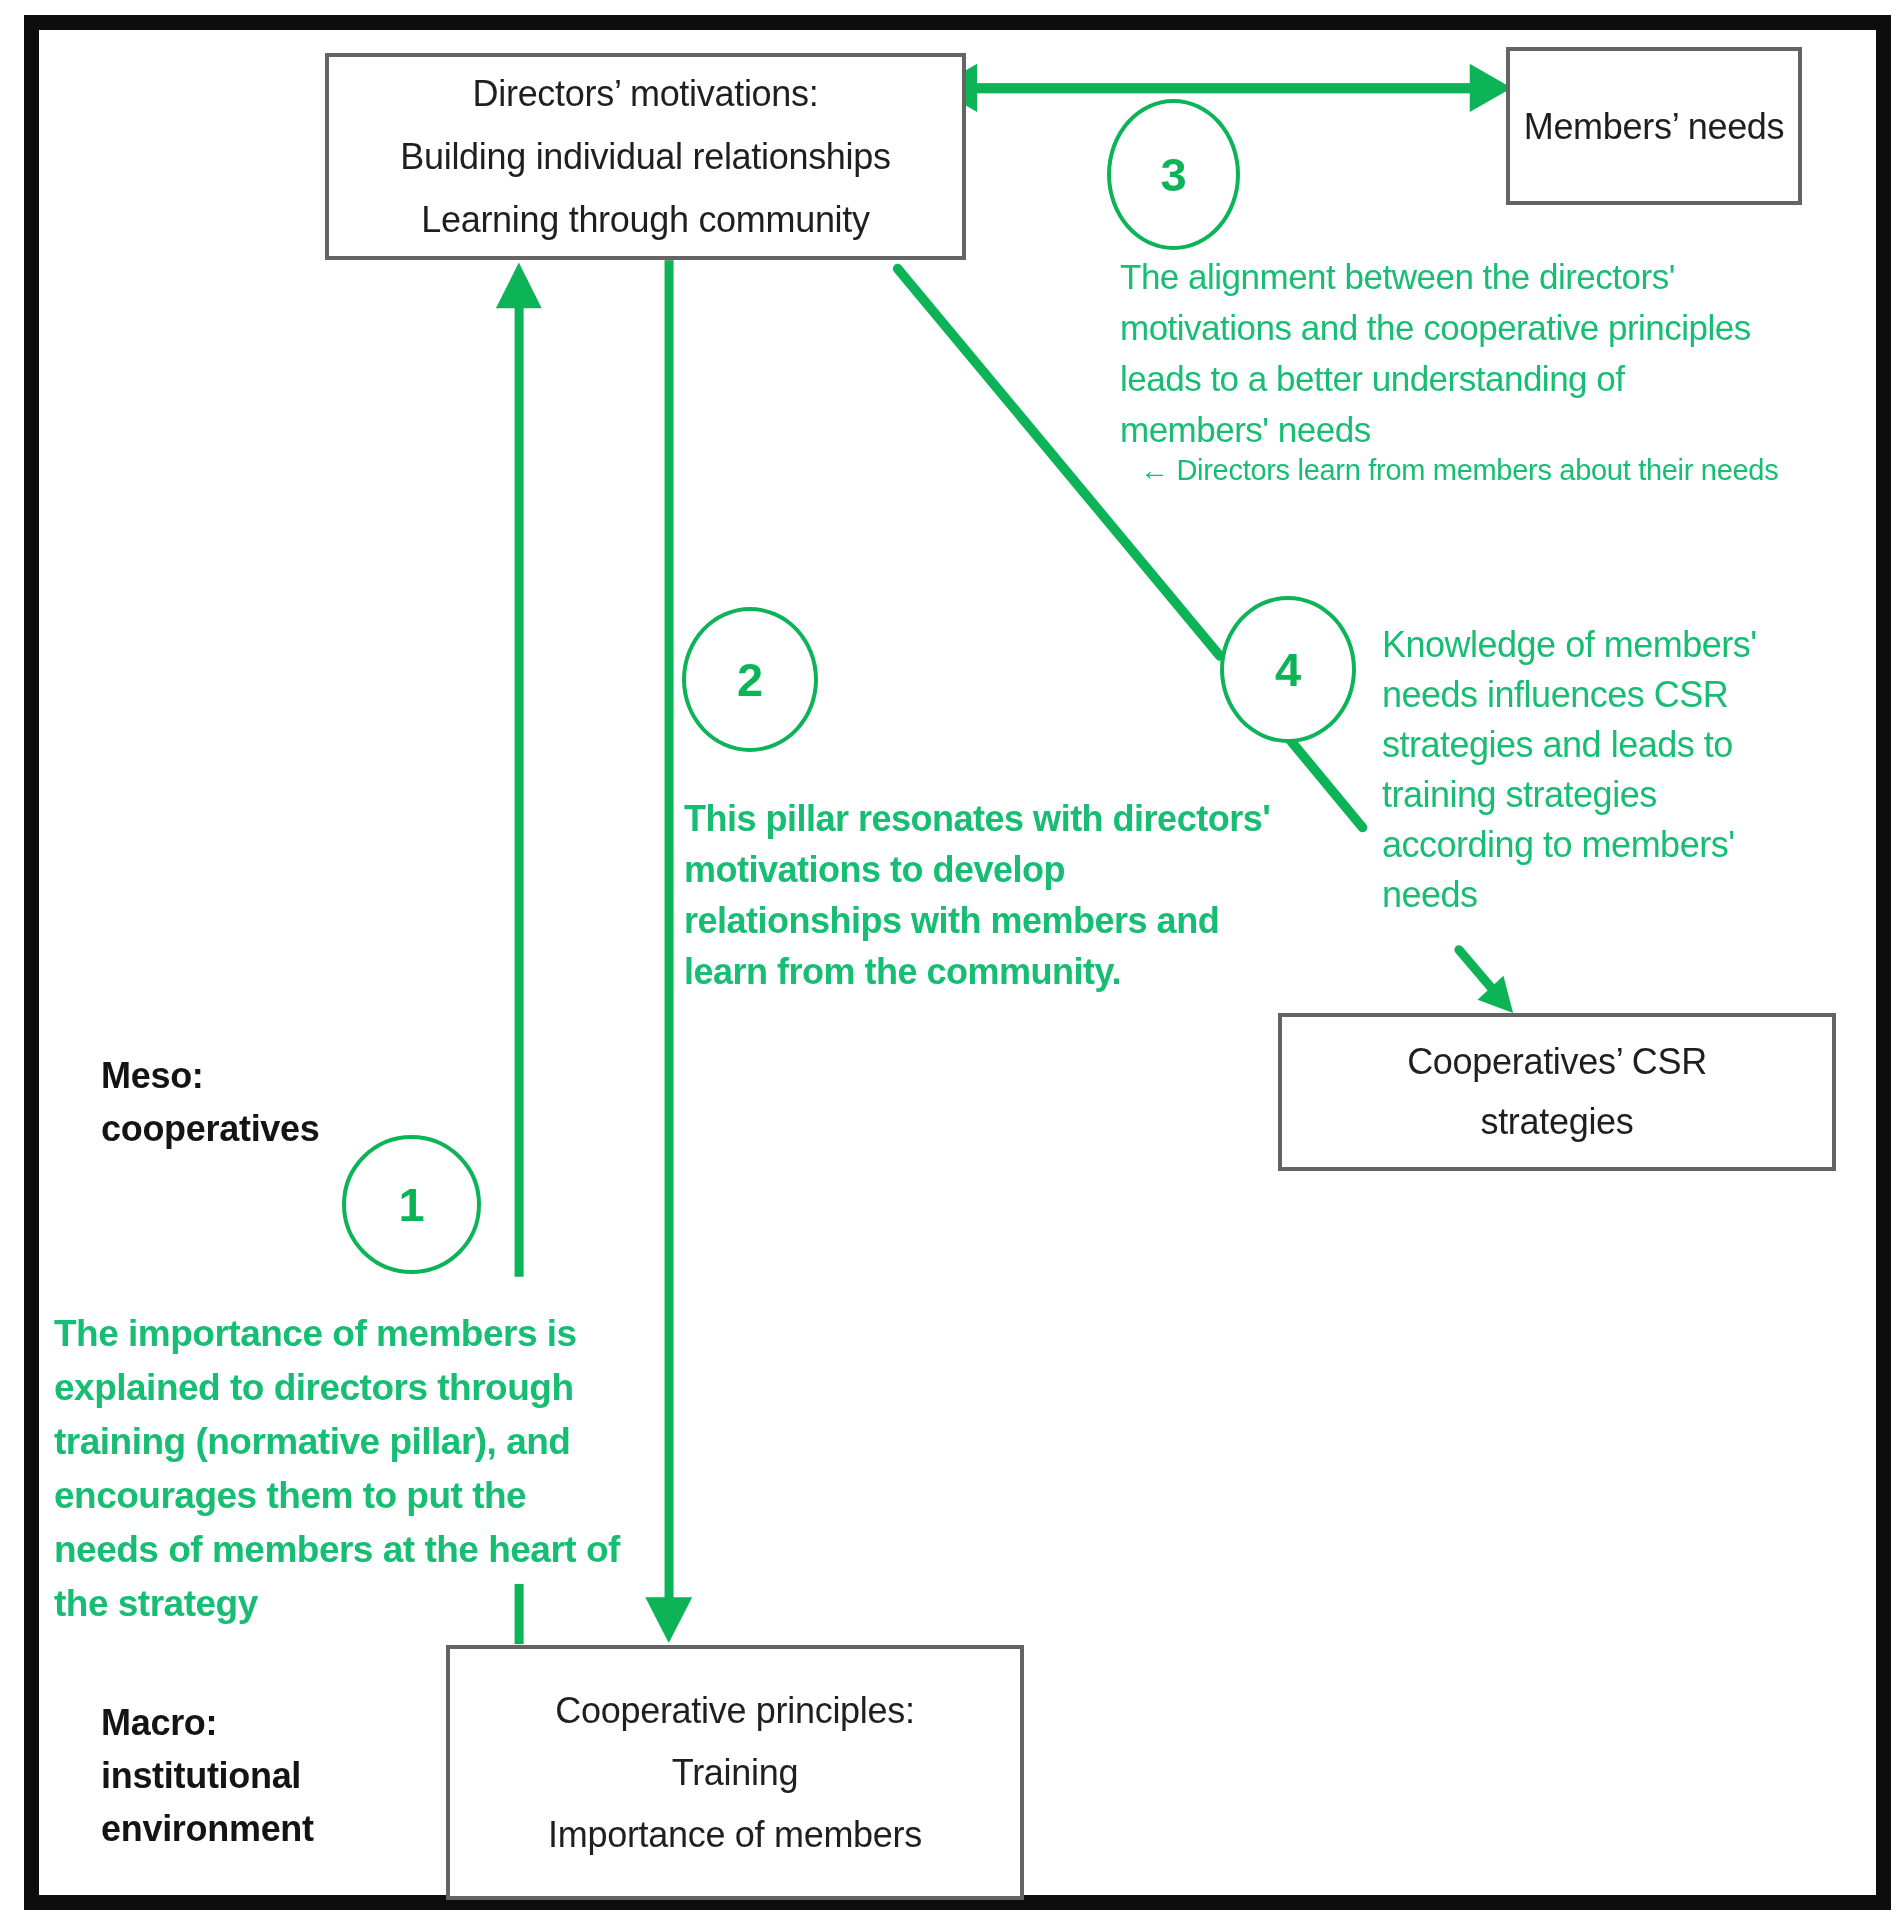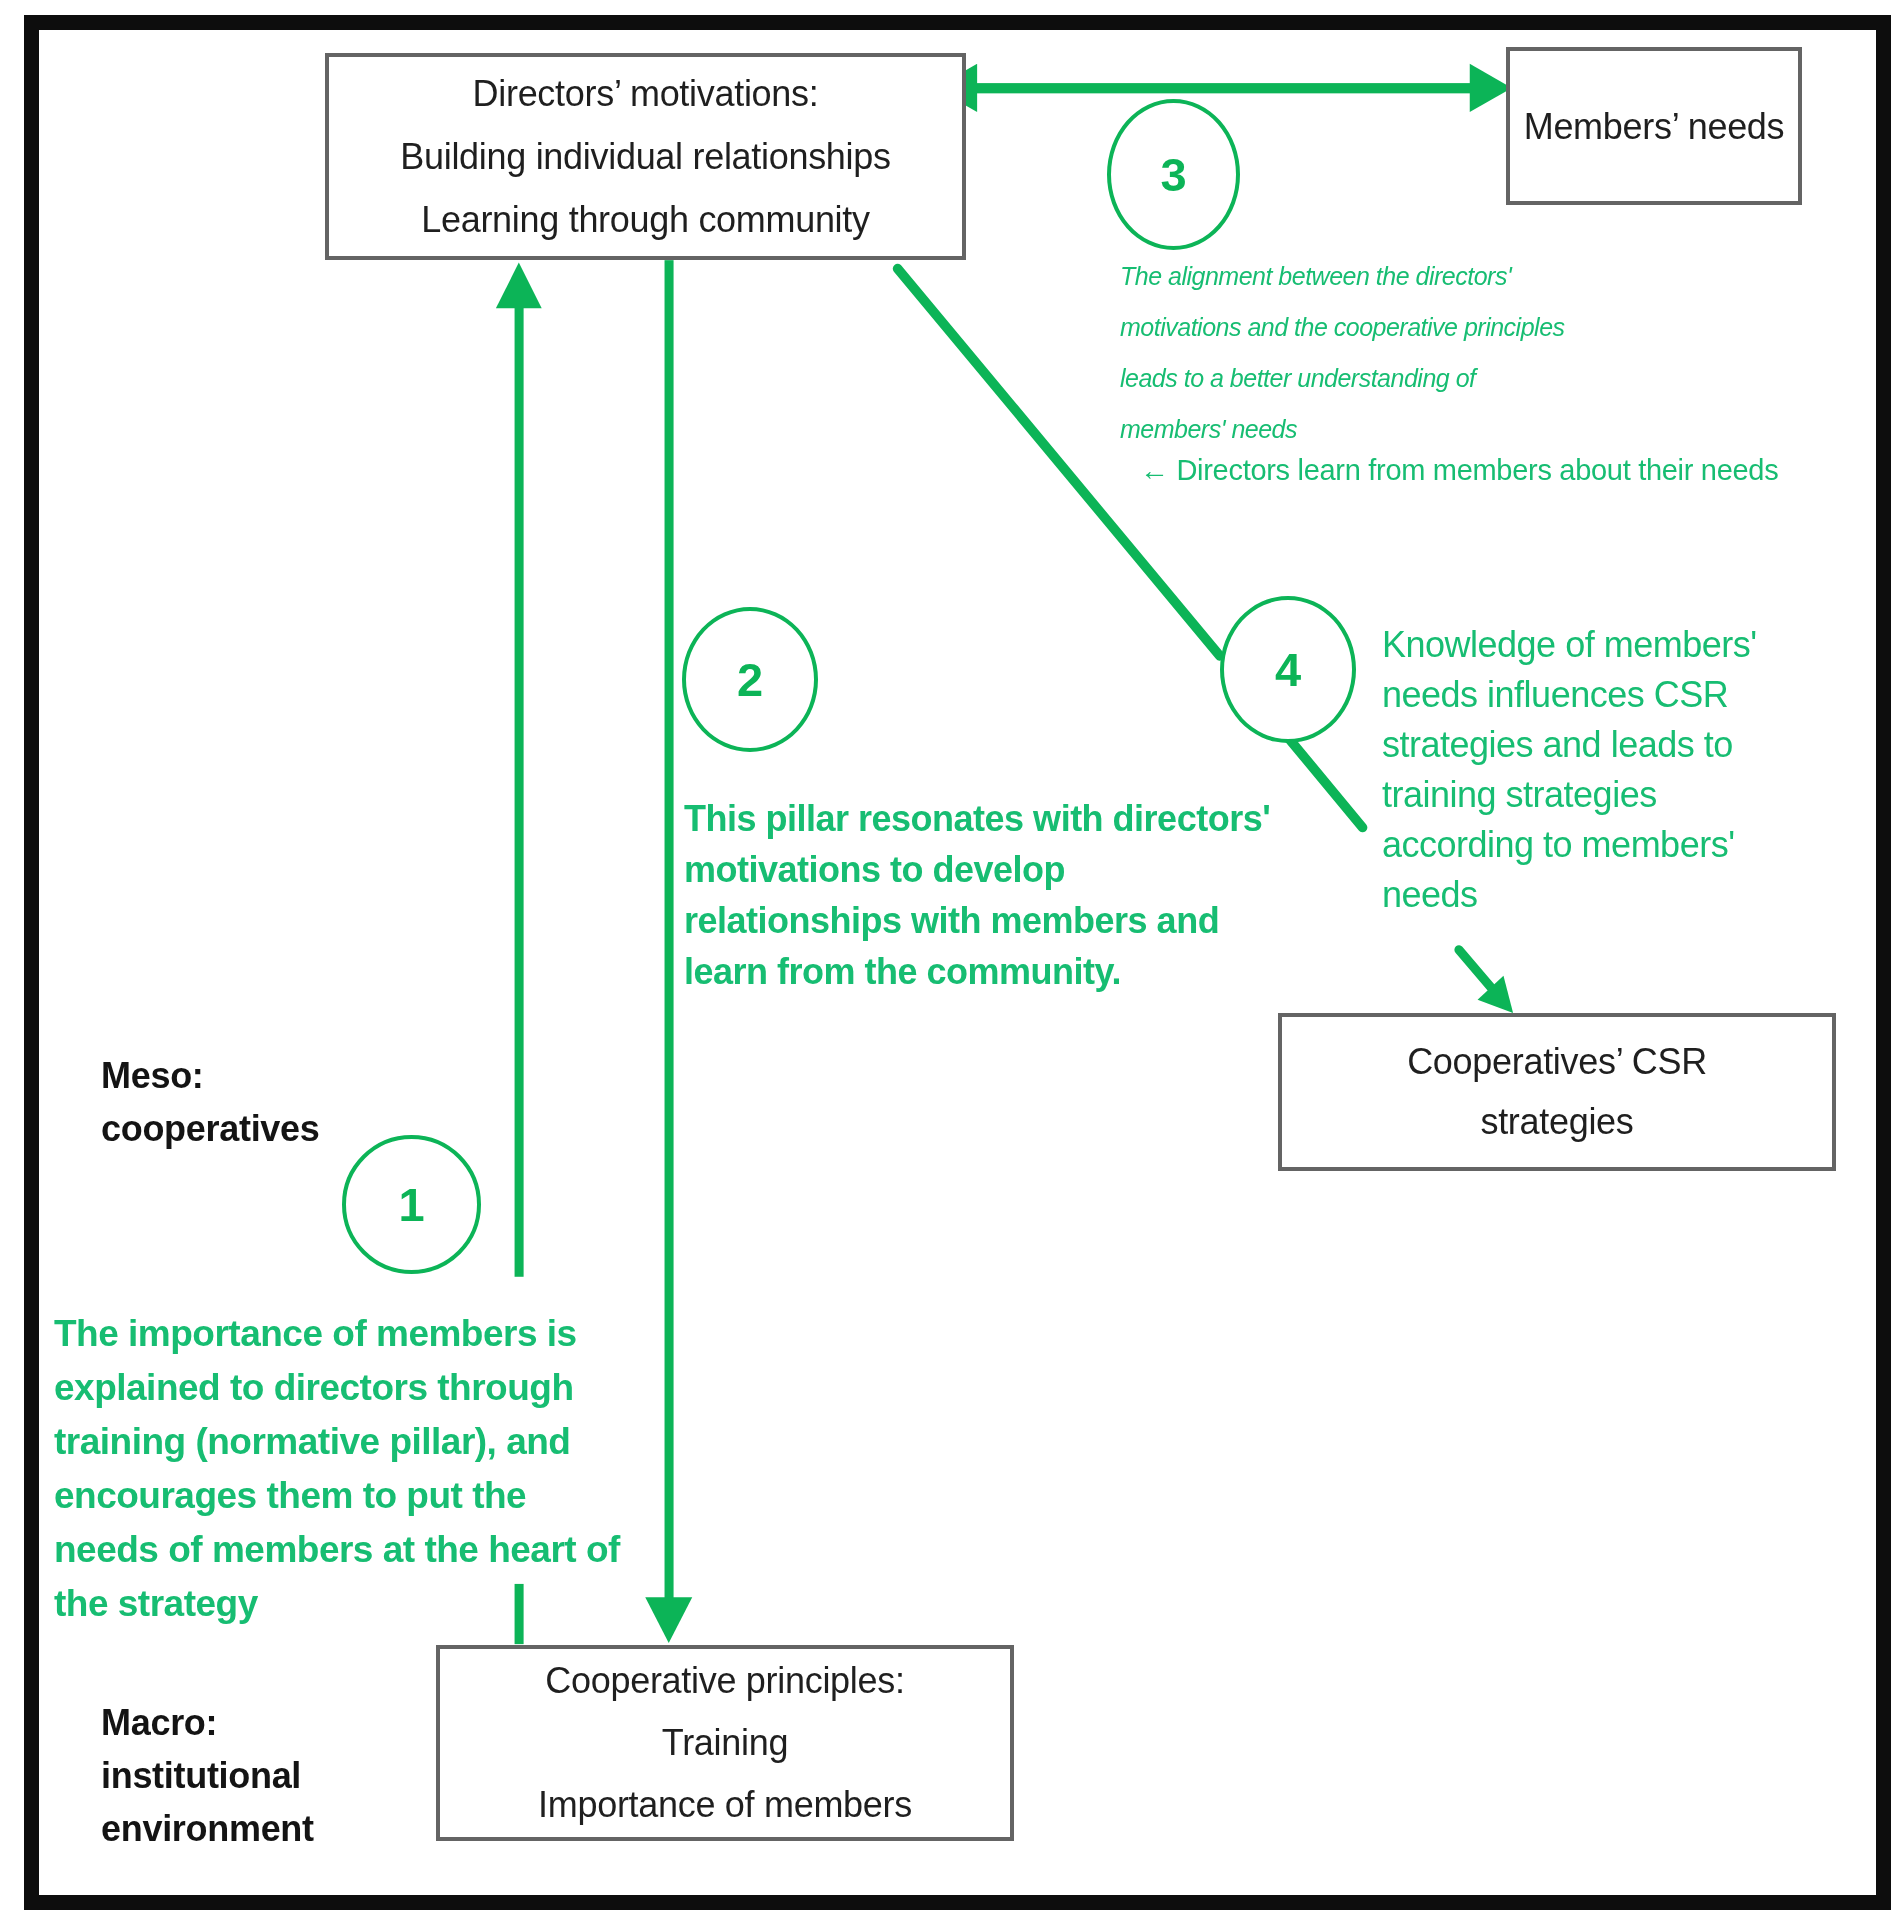--- a/index.html
+++ b/index.html
@@ -92,21 +92,21 @@
 
   <div class="node" style="left:1506px;top:47px;width:296px;height:158px;">
     <div>Members’ needs</div>
   </div>
 
   <div class="node" style="left:1278px;top:1013px;width:558px;height:158px;line-height:60px;">
     <div>Cooperatives’ CSR</div>
     <div>strategies</div>
   </div>
 
-  <div class="node" style="left:436px;top:1645px;width:578px;height:196px;line-height:62px;align-items:center;">
+  <div class="node" style="left:446px;top:1645px;width:578px;height:255px;line-height:62px;align-items:center;">
     <div>Cooperative principles:</div>
     <div>Training</div>
     <div>Importance of members</div>
   </div>
 
   <div class="badge" style="left:342px;top:1135px;width:139px;height:139px;">
     <span>1</span>
   </div>
   <div class="badge" style="left:682px;top:607px;width:136px;height:145px;">
     <span>2</span>
@@ -127,21 +127,21 @@
     <div>the strategy</div>
   </div>
 
   <div class="note bold" style="left:684px;top:793px;line-height:51px;">
     <div>This pillar resonates with directors'</div>
     <div>motivations to develop</div>
     <div>relationships with members and</div>
     <div>learn from the community.</div>
   </div>
 
-  <div class="note med" style="left:1120px;top:251px;line-height:51px;font-size:25px;font-style:italic;">
+  <div class="note med" style="left:1120px;top:251px;line-height:51px;font-size:35px;">
     <div>The alignment between the directors'</div>
     <div>motivations and the cooperative principles</div>
     <div>leads to a better understanding of</div>
     <div>members' needs</div>
   </div>
   <div class="bullets" style="left:1140px;top:453px;">
     <div>← Directors learn from members about their needs</div>
   </div>
 
   <div class="note med" style="left:1382px;top:620px;line-height:50px;">

